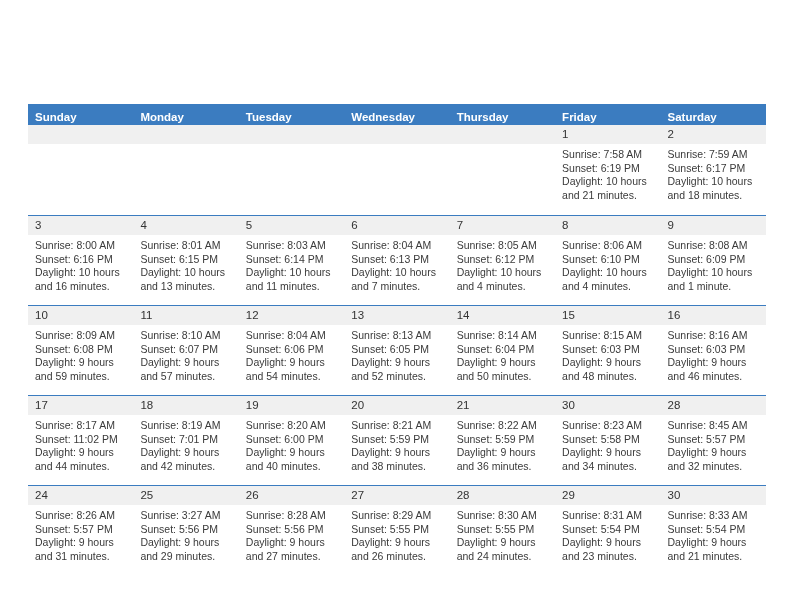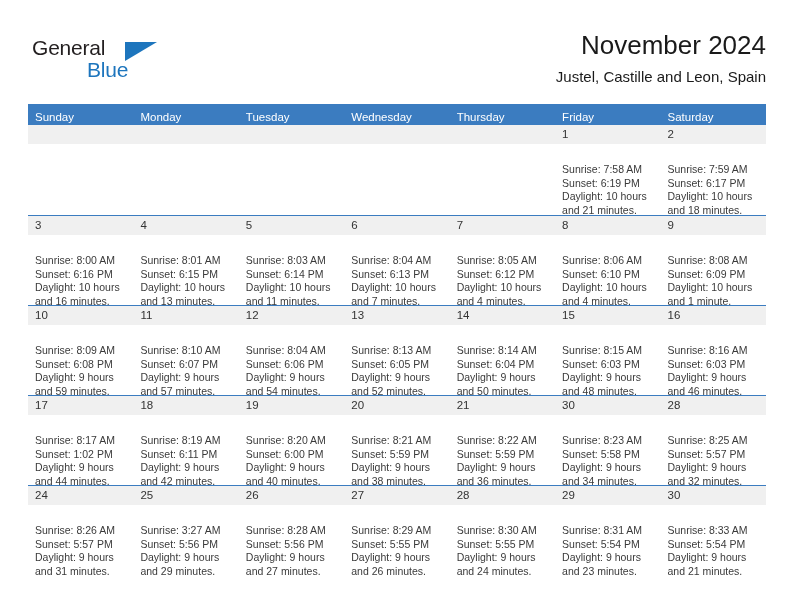--- a/index.html
+++ b/index.html
@@ -79,21 +79,21 @@
     position: absolute;
     left: 28px; top: 104px;
     width: 738px;
     border-collapse: collapse;
     table-layout: fixed;
   }
   .calendar th {
     background: #3b7cc0;
     color: #ffffff;
     font-size: 11.5px;
-    font-weight: normal;
+    font-weight: bold;
     text-align: left;
     padding: 5px 0 1px 7px;
     height: 21px;
     border: none;
   }
   .calendar td {
     vertical-align: top;
     padding: 0;
     border: none;
     width: 14.2857%;
@@ -112,43 +112,28 @@
     padding-left: 7px;
     font-size: 11.5px;
     color: #333333;
   }
   .daycell.empty .daynum { color: transparent; }
   .dayinfo {
     padding: 4px 8px 0 7px;
     font-size: 10.5px;
     line-height: 13.6px;
     color: #3a3a3a;
-    margin-top: 15px;
   }
   .dayinfo div { white-space: nowrap; }
 </style>
 </head>
 <body>
 
 <div class="page">
 
-  <div class="header">
-
-    <div class="logo">
-      <span class="logo-general">General</span>
-      <span class="logo-tri"></span>
-      <span class="logo-blue">Blue</span>
-    </div>
-
-    <div class="title-block">
-      <div class="cal-title">November 2024</div>
-      <div class="cal-subtitle">Justel, Castille and Leon, Spain</div>
-    </div>
-
-  </div>
 
   <table class="calendar">
     <thead>
       <tr>
         <th>Sunday</th>
         <th>Monday</th>
         <th>Tuesday</th>
         <th>Wednesday</th>
         <th>Thursday</th>
         <th>Friday</th>
@@ -362,32 +347,32 @@
               </div>
             </div>
           </td>
         </tr>
         <tr>
           <td>
             <div class="daycell">
               <div class="daynum">17</div>
               <div class="dayinfo">
                 <div>Sunrise: 8:17 AM</div>
-                <div>Sunset: 1:02 PM</div>
+                <div>Sunset: 11:02 PM</div>
                 <div>Daylight: 9 hours</div>
                 <div>and 44 minutes.</div>
               </div>
             </div>
           </td>
           <td>
             <div class="daycell">
               <div class="daynum">18</div>
               <div class="dayinfo">
                 <div>Sunrise: 8:19 AM</div>
-                <div>Sunset: 6:11 PM</div>
+                <div>Sunset: 7:01 PM</div>
                 <div>Daylight: 9 hours</div>
                 <div>and 42 minutes.</div>
               </div>
             </div>
           </td>
           <td>
             <div class="daycell">
               <div class="daynum">19</div>
               <div class="dayinfo">
                 <div>Sunrise: 8:20 AM</div>
@@ -427,21 +412,21 @@
                 <div>Sunset: 5:58 PM</div>
                 <div>Daylight: 9 hours</div>
                 <div>and 34 minutes.</div>
               </div>
             </div>
           </td>
           <td>
             <div class="daycell">
               <div class="daynum">28</div>
               <div class="dayinfo">
-                <div>Sunrise: 8:25 AM</div>
+                <div>Sunrise: 8:45 AM</div>
                 <div>Sunset: 5:57 PM</div>
                 <div>Daylight: 9 hours</div>
                 <div>and 32 minutes.</div>
               </div>
             </div>
           </td>
         </tr>
         <tr>
           <td>
             <div class="daycell">

